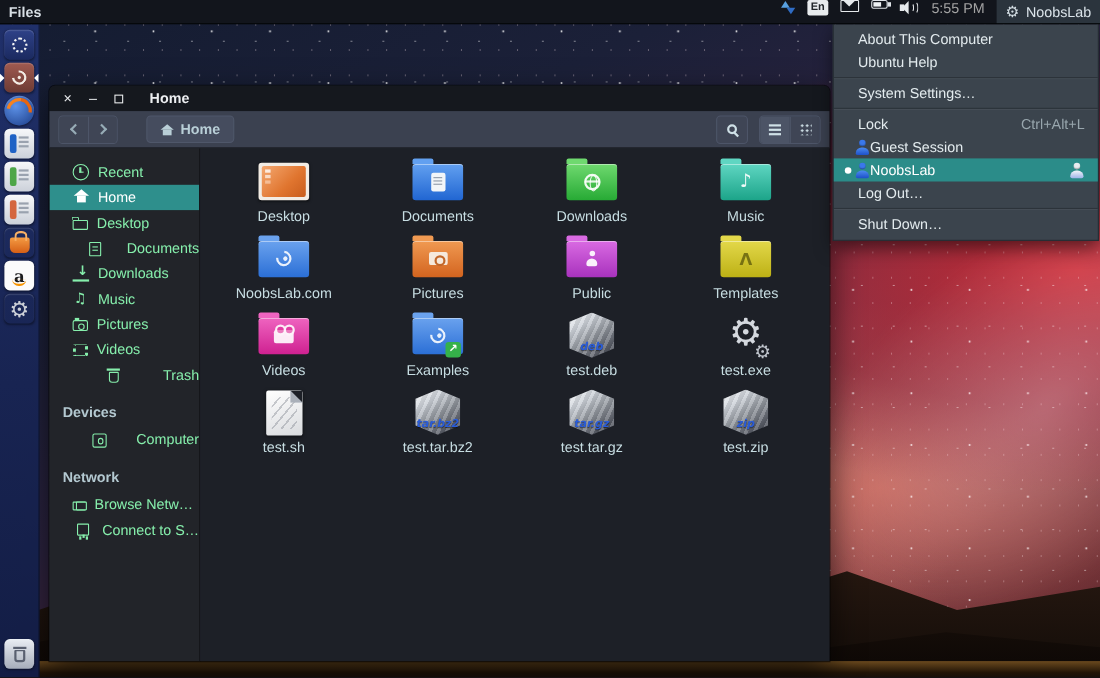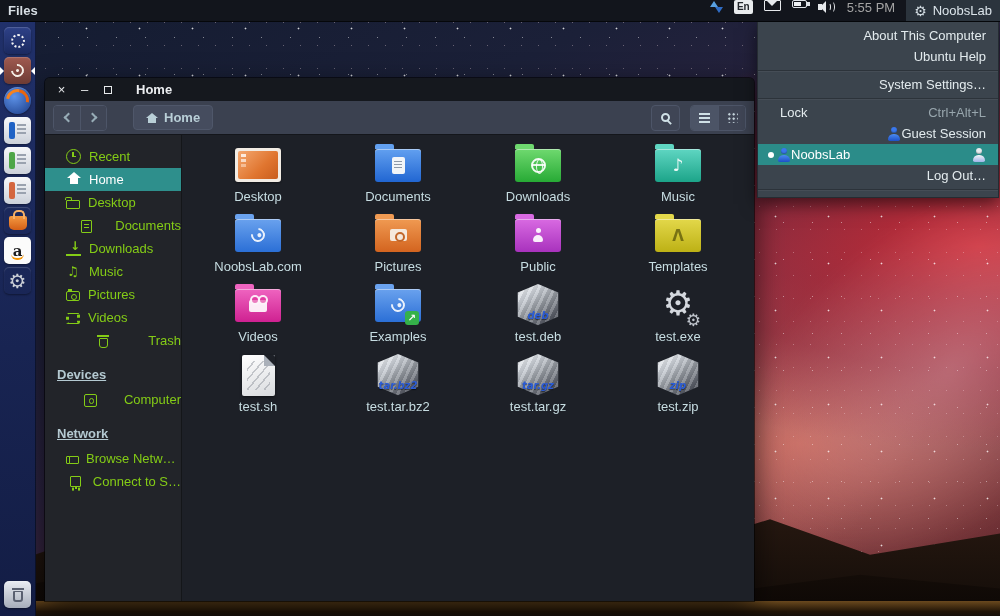--- a/index.html
+++ b/index.html
@@ -114,22 +114,22 @@
   .mag::after { content:''; position:absolute; right:-4px; bottom:-3px; width:6px; height:2px; background:#cfe0e6; transform:rotate(45deg); }
   .viewbtn { width:27px; height:24px; display:flex; align-items:center; justify-content:center; }
   .viewbtn.active { background:#4c5466; }
   .viewbtn.inactive { background:#3f4555; border-left:1px solid #4d5568; }
   .bars { width:11px; height:2px; background:#cfe0e6; box-shadow:0 4px 0 #cfe0e6, 0 -4px 0 #cfe0e6; }
   .dots { width:11px; height:11px; background-image:radial-gradient(circle, #cfe0e6 1px, rgba(0,0,0,0) 1.3px); background-size:4.5px 4.5px; background-position:0 0; }
 
   .wbody { position:absolute; top:57px; left:0; right:0; bottom:0; display:flex; }
   .sidebar { width:137px; background:#222429; border-right:1px solid #141619; padding-top:10px; flex:none; overflow:hidden; }
   .side-header { padding:5px 0 6px 12px; font-weight:bold; font-size:13px; color:#b4c9d1; }
-  .side-header.gap { margin-top:10px;text-decoration:underline; }
-  .side-item { display:flex; align-items:center; gap:8px; padding:3px 0 3px 21px; font-size:13px; color:#84cc16; height:23px; }
+  .side-header.gap { margin-top:10px; }
+  .side-item { display:flex; align-items:center; gap:8px; padding:3px 0 3px 21px; font-size:13px; color:#86efac; height:23px; }
   .side-item.selected { background:#2e8f8c; color:#fff; }
 
   .mi { position:relative; width:15px; height:15px; flex:none; }
   .mi-clock { border:1.6px solid currentColor; border-radius:50%; }
   .mi-clock::before { content:''; position:absolute; left:5px; top:2px; width:1.6px; height:4.5px; background:currentColor; }
   .mi-clock::after { content:''; position:absolute; left:5px; top:5.5px; width:4px; height:1.6px; background:currentColor; }
   .mi-home::before { content:''; position:absolute; top:0; left:0.5px; border-left:7px solid transparent; border-right:7px solid transparent; border-bottom:6px solid currentColor; }
   .mi-home::after { content:''; position:absolute; top:6px; left:3.5px; width:8px; height:6px; background:currentColor; }
   .mi-folder { width:14px; height:9px; border:1.6px solid currentColor; border-radius:1px; margin-top:4px; }
   .mi-folder::before { content:''; position:absolute; top:-4px; left:-1.6px; width:5px; height:2px; border:1.6px solid currentColor; border-bottom:none; border-radius:2px 2px 0 0; }
@@ -193,21 +193,21 @@
     box-shadow:0 1px 3px rgba(0,0,0,.5); overflow:hidden; }
   .paper::before { content:''; position:absolute; inset:6px 5px; background:repeating-linear-gradient(130deg, rgba(255,255,255,0) 0 5px, rgba(125,130,140,.4) 5px 6.5px); }
   .paper::after { content:''; position:absolute; top:0; right:0; border-style:solid; border-width:0 11px 11px 0; border-color:#1d2027 #1d2027 #aab0b9 #aab0b9; }
   .exe { position:relative; width:44px; height:44px; display:flex; align-items:flex-start; justify-content:center; }
   .exe .gmain { font-size:34px; line-height:40px; color:#d4d8de; }
   .exe .gsmall { position:absolute; right:-1px; bottom:-2px; font-size:17px; line-height:17px; color:#c0c5cd; }
 
   
   .menu { position:absolute; left:757px; top:22px; width:242px; z-index:60; background:#3b444d;
     border:1px solid #252c32; border-top:none; box-shadow:0 6px 16px rgba(0,0,0,.55); padding:3px 0 4px; font-size:13px; color:#e3ebee; }
-  .menu-item { height:21px; display:flex; align-items:center; padding:0 12px 0 22px;justify-content:flex-end; }
+  .menu-item { height:21px; display:flex; align-items:center; padding:0 12px 0 22px; }
   .menu-sep { height:1px; background:#2c333a; box-shadow:0 1px 0 rgba(255,255,255,.05); margin:3px 0; }
   .shortcut { margin-left:auto; color:#98a6ad; }
   .menu-item.user { padding-left:7px; gap:0; }
   .bullet-slot { width:12px; display:flex; justify-content:center; flex:none; }
   .bullet { width:6px; height:6px; border-radius:50%; background:#fff; }
   .menu-item.selected { background:#2b8c89; color:#fff; }
   .user-icon { position:relative; width:14px; height:14px; flex:none; }
   .user-icon::before { content:''; position:absolute; left:4px; top:0; width:6px; height:6px; background:#3a78ec; border-radius:50%; box-shadow:inset 0 -1px 1px rgba(0,0,0,.3); }
   .user-icon::after { content:''; position:absolute; left:1px; bottom:0; width:12px; height:7px; background:linear-gradient(#4b8bf0,#1d50c8); border-radius:6px 6px 2px 2px; }
   .user-badge { margin-left:auto; }
@@ -538,15 +538,18 @@
           <span class="bullet"></span>
         </span>
       <span class="user-icon"></span>
       <span>NoobsLab</span>
       <span class="user-icon user-badge light"></span>
     </div>
     <div class="menu-item">
         <span>Log Out…</span>
       </div>
     <div class="menu-sep"></div>
+    <div class="menu-item">
+        <span>Shut Down…</span>
+      </div>
   </div>
 
 </div>
 
 </body></html>

